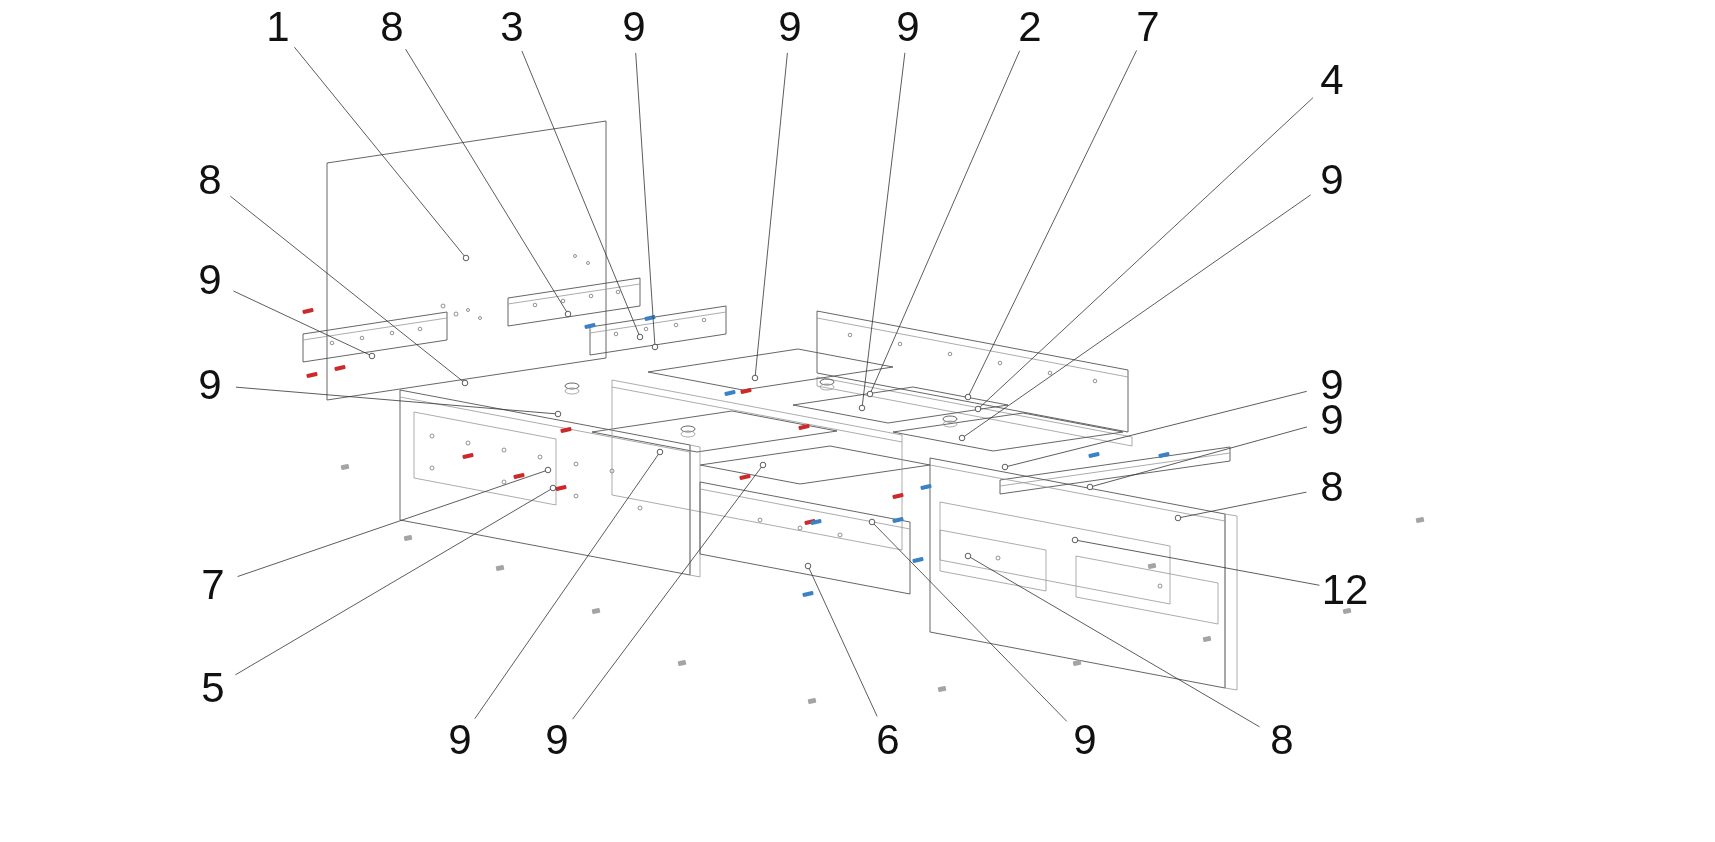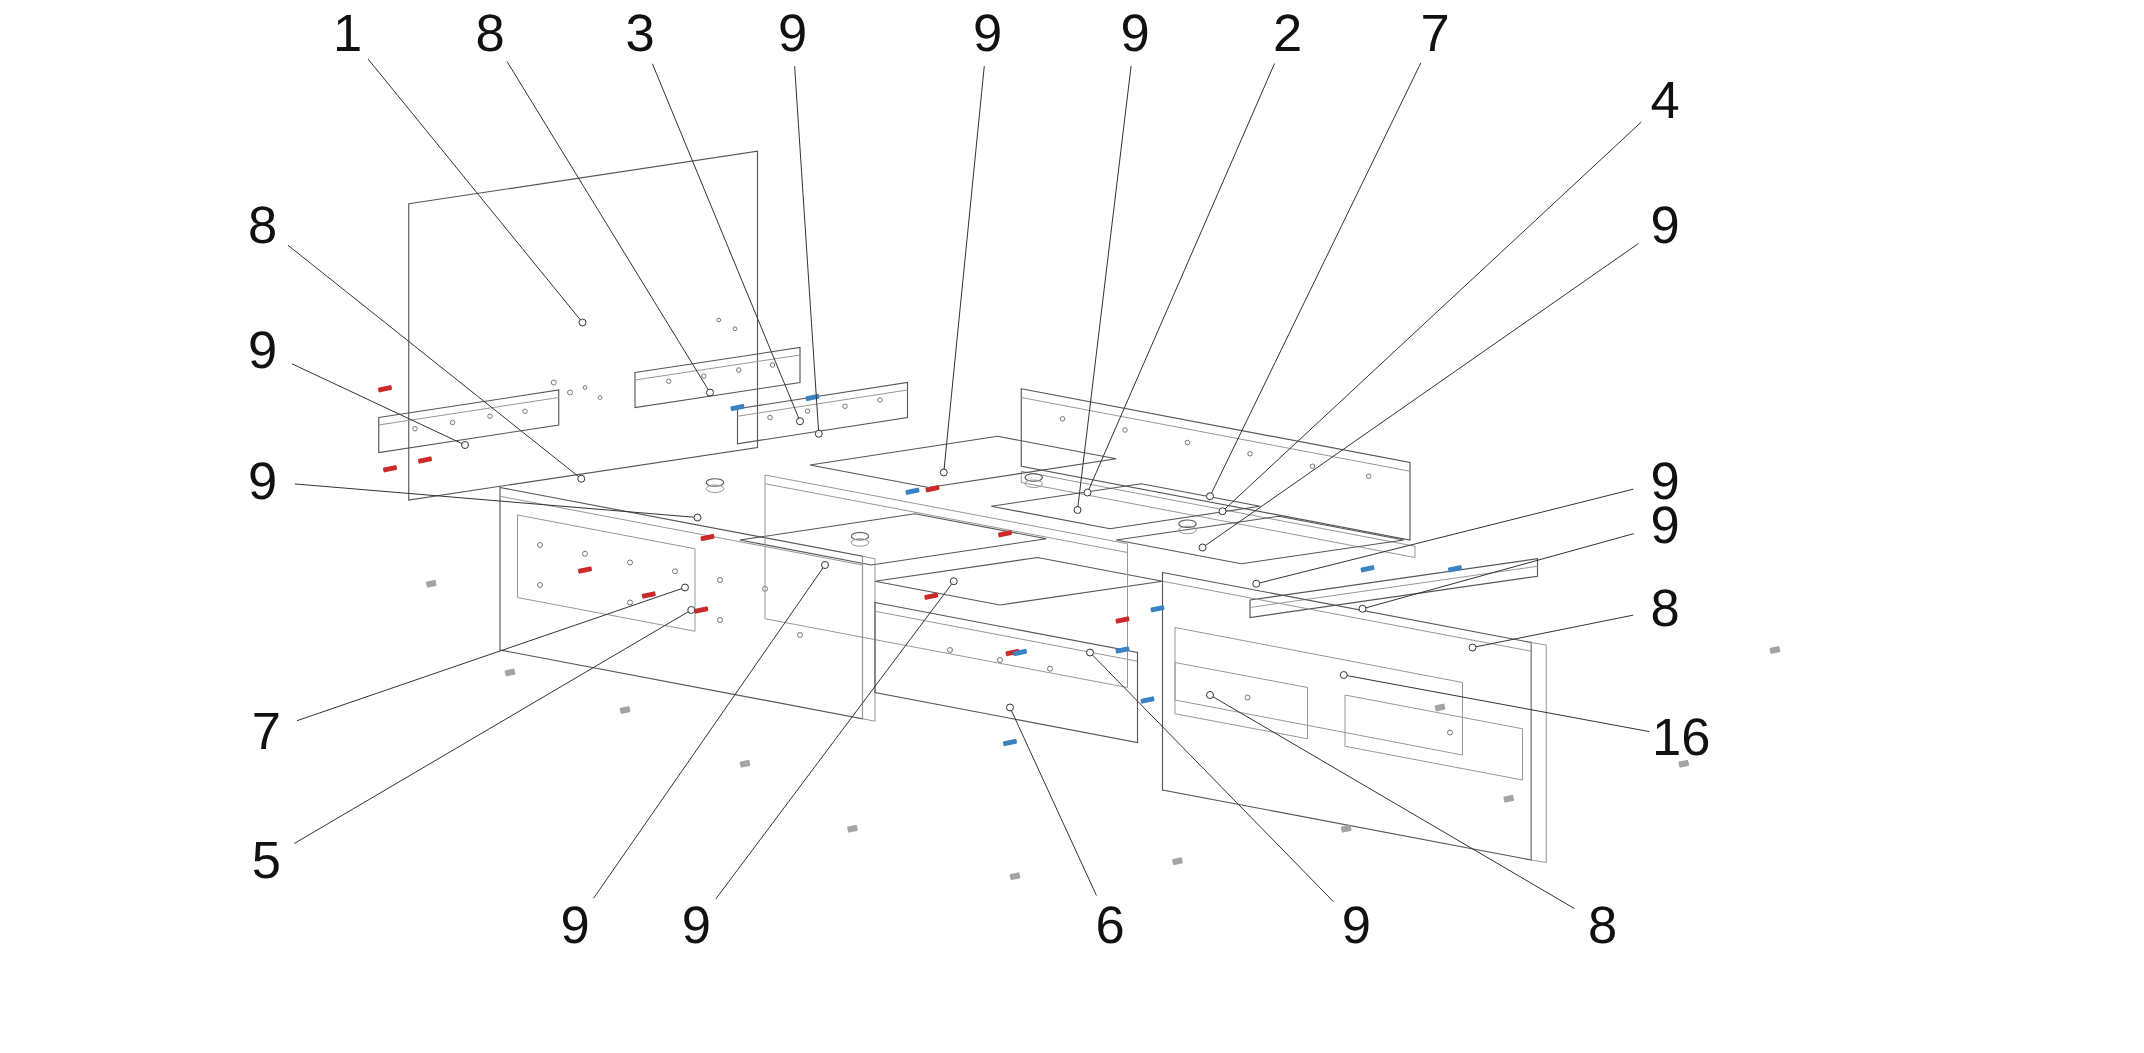--- a/index.html
+++ b/index.html
@@ -308,21 +308,21 @@
       <div class="callout-label" style="left: 1332px; top: 80px;">4</div>
       <div class="callout-label" style="left: 1332px; top: 180px;">9</div>
       <div class="callout-label" style="left: 210px; top: 180px;">8</div>
       <div class="callout-label" style="left: 210px; top: 280px;">9</div>
       <div class="callout-label" style="left: 210px; top: 385px;">9</div>
       <div class="callout-label" style="left: 213px; top: 585px;">7</div>
       <div class="callout-label" style="left: 213px; top: 688px;">5</div>
       <div class="callout-label" style="left: 1332px; top: 385px;">9</div>
       <div class="callout-label" style="left: 1332px; top: 420px;">9</div>
       <div class="callout-label" style="left: 1332px; top: 487px;">8</div>
-      <div class="callout-label" style="left: 1345px; top: 590px;">16</div>
+      <div class="callout-label" style="left: 1345px; top: 590px;">12</div>
       <div class="callout-label" style="left: 460px; top: 740px;">9</div>
       <div class="callout-label" style="left: 557px; top: 740px;">9</div>
       <div class="callout-label" style="left: 888px; top: 740px;">6</div>
       <div class="callout-label" style="left: 1085px; top: 740px;">9</div>
       <div class="callout-label" style="left: 1282px; top: 740px;">8</div>
     </div>
 
 </div>
 
 </body></html>

